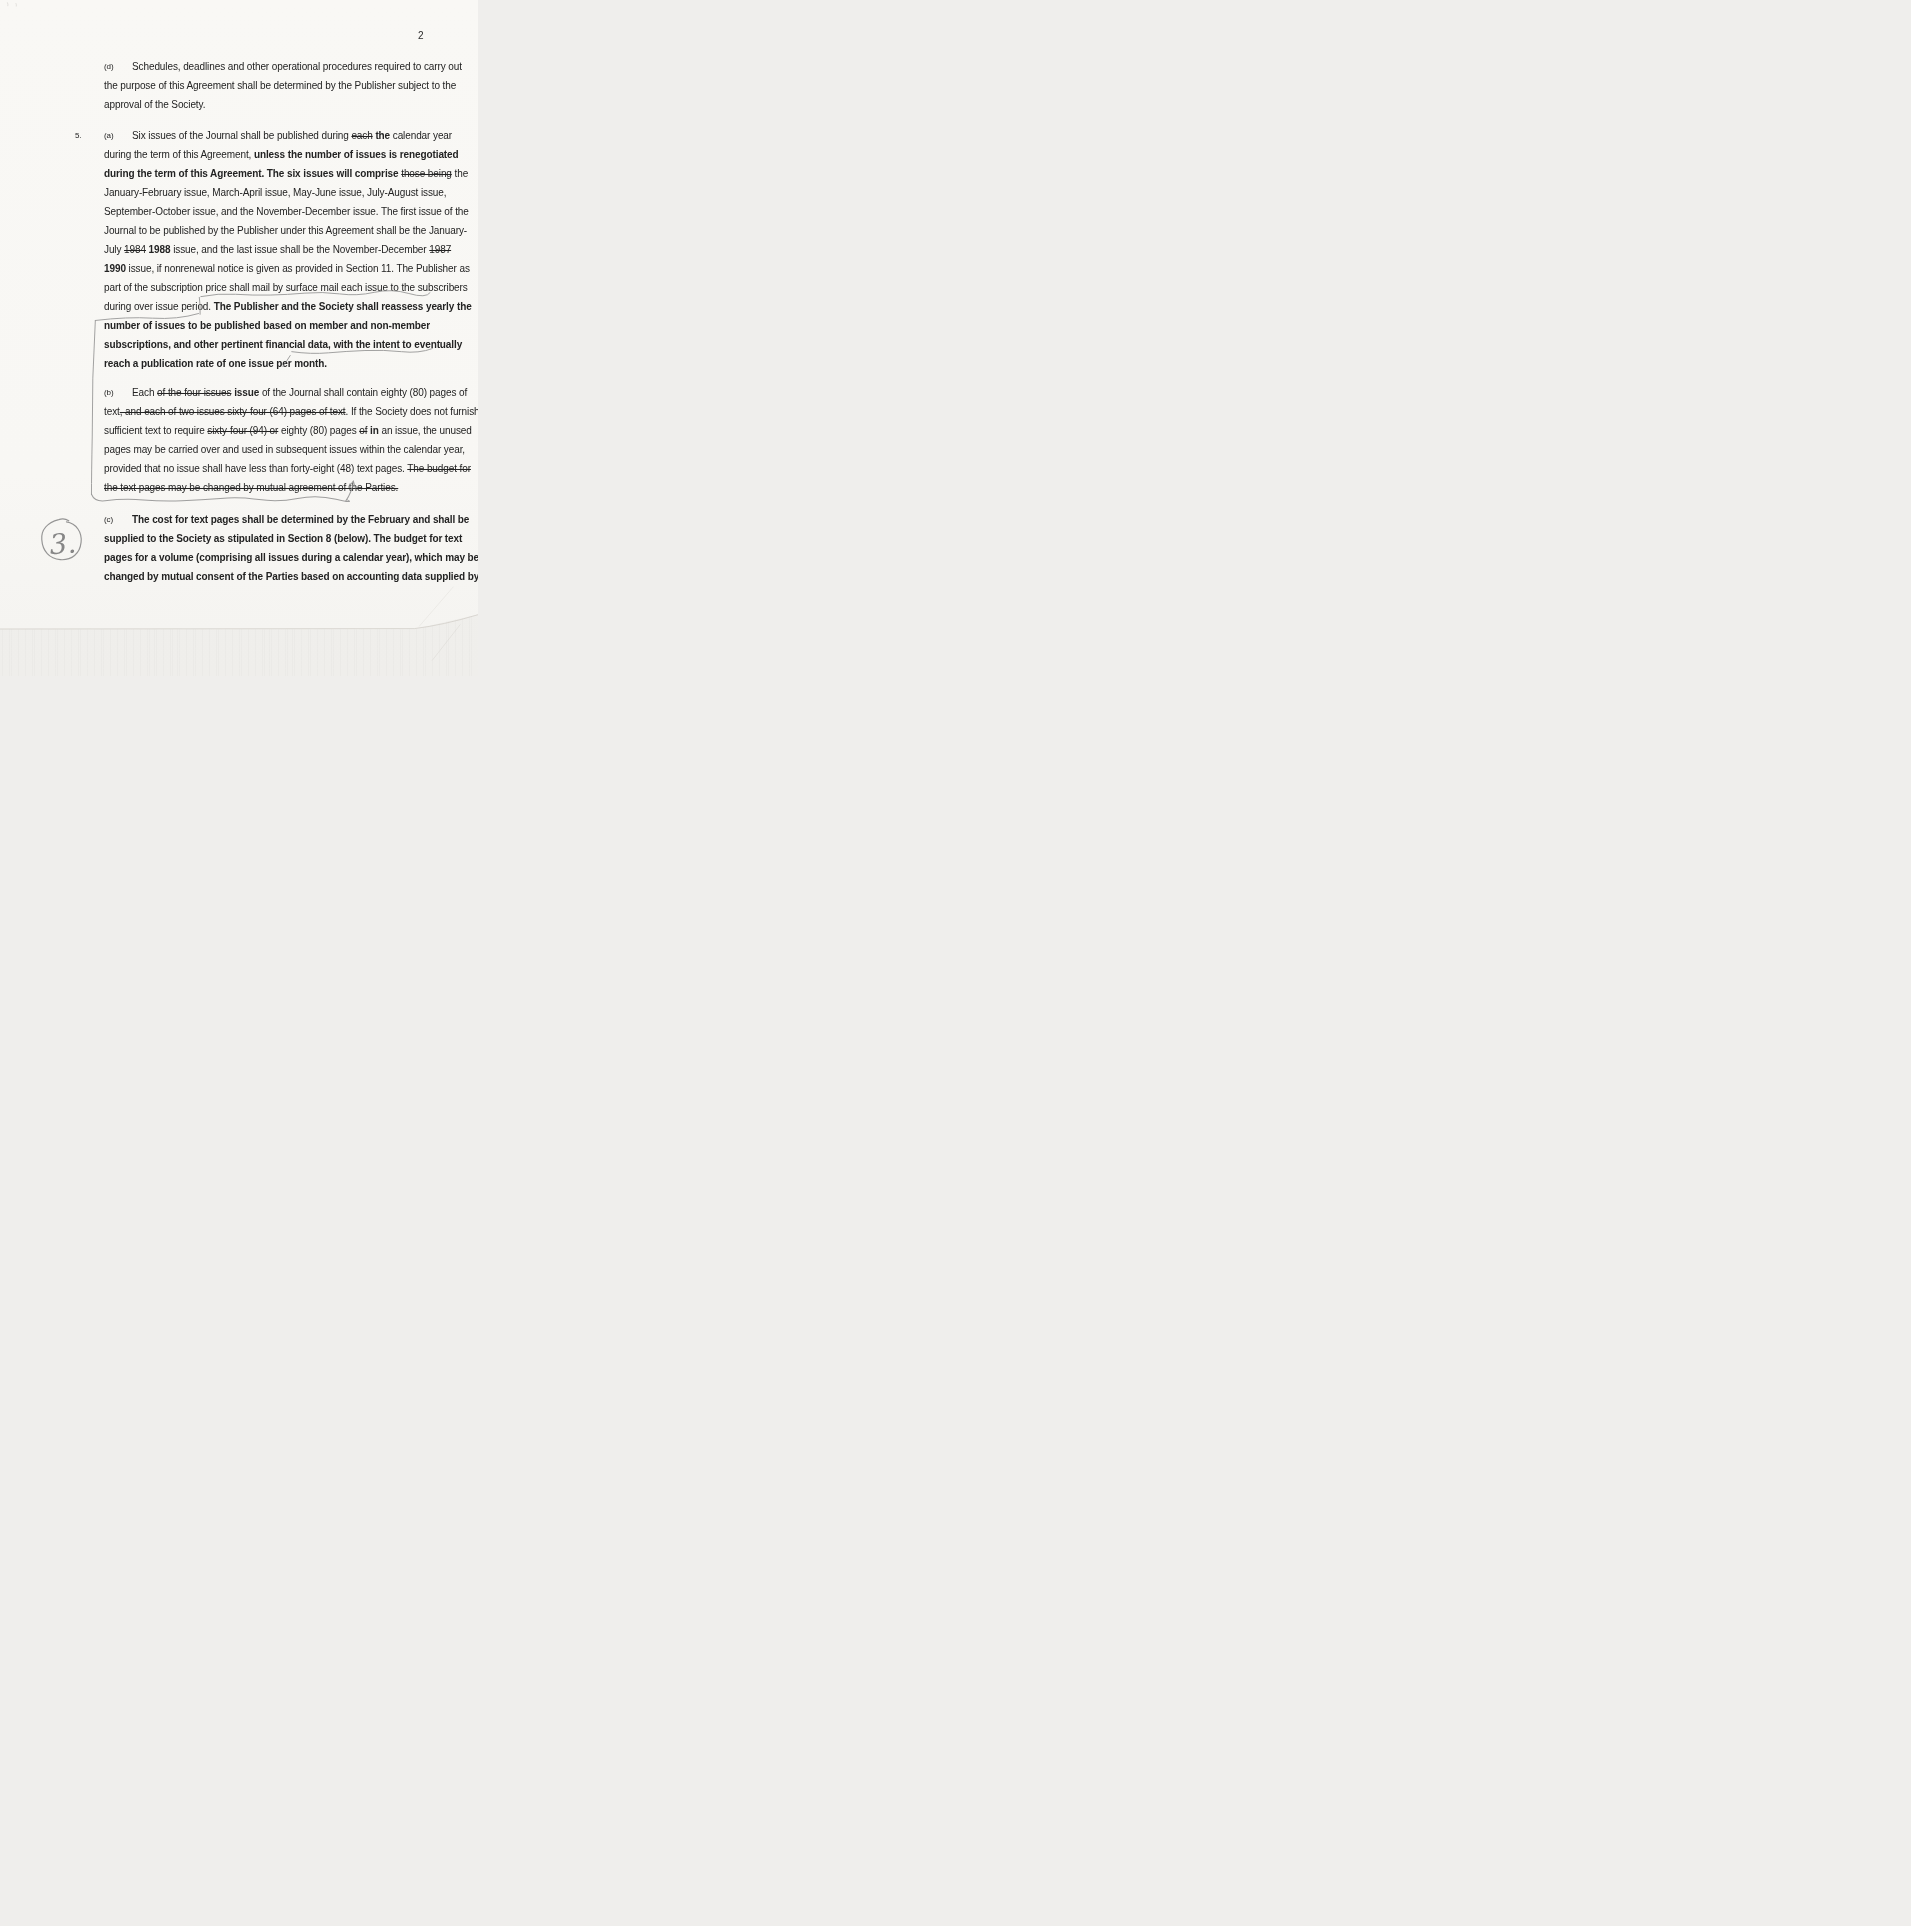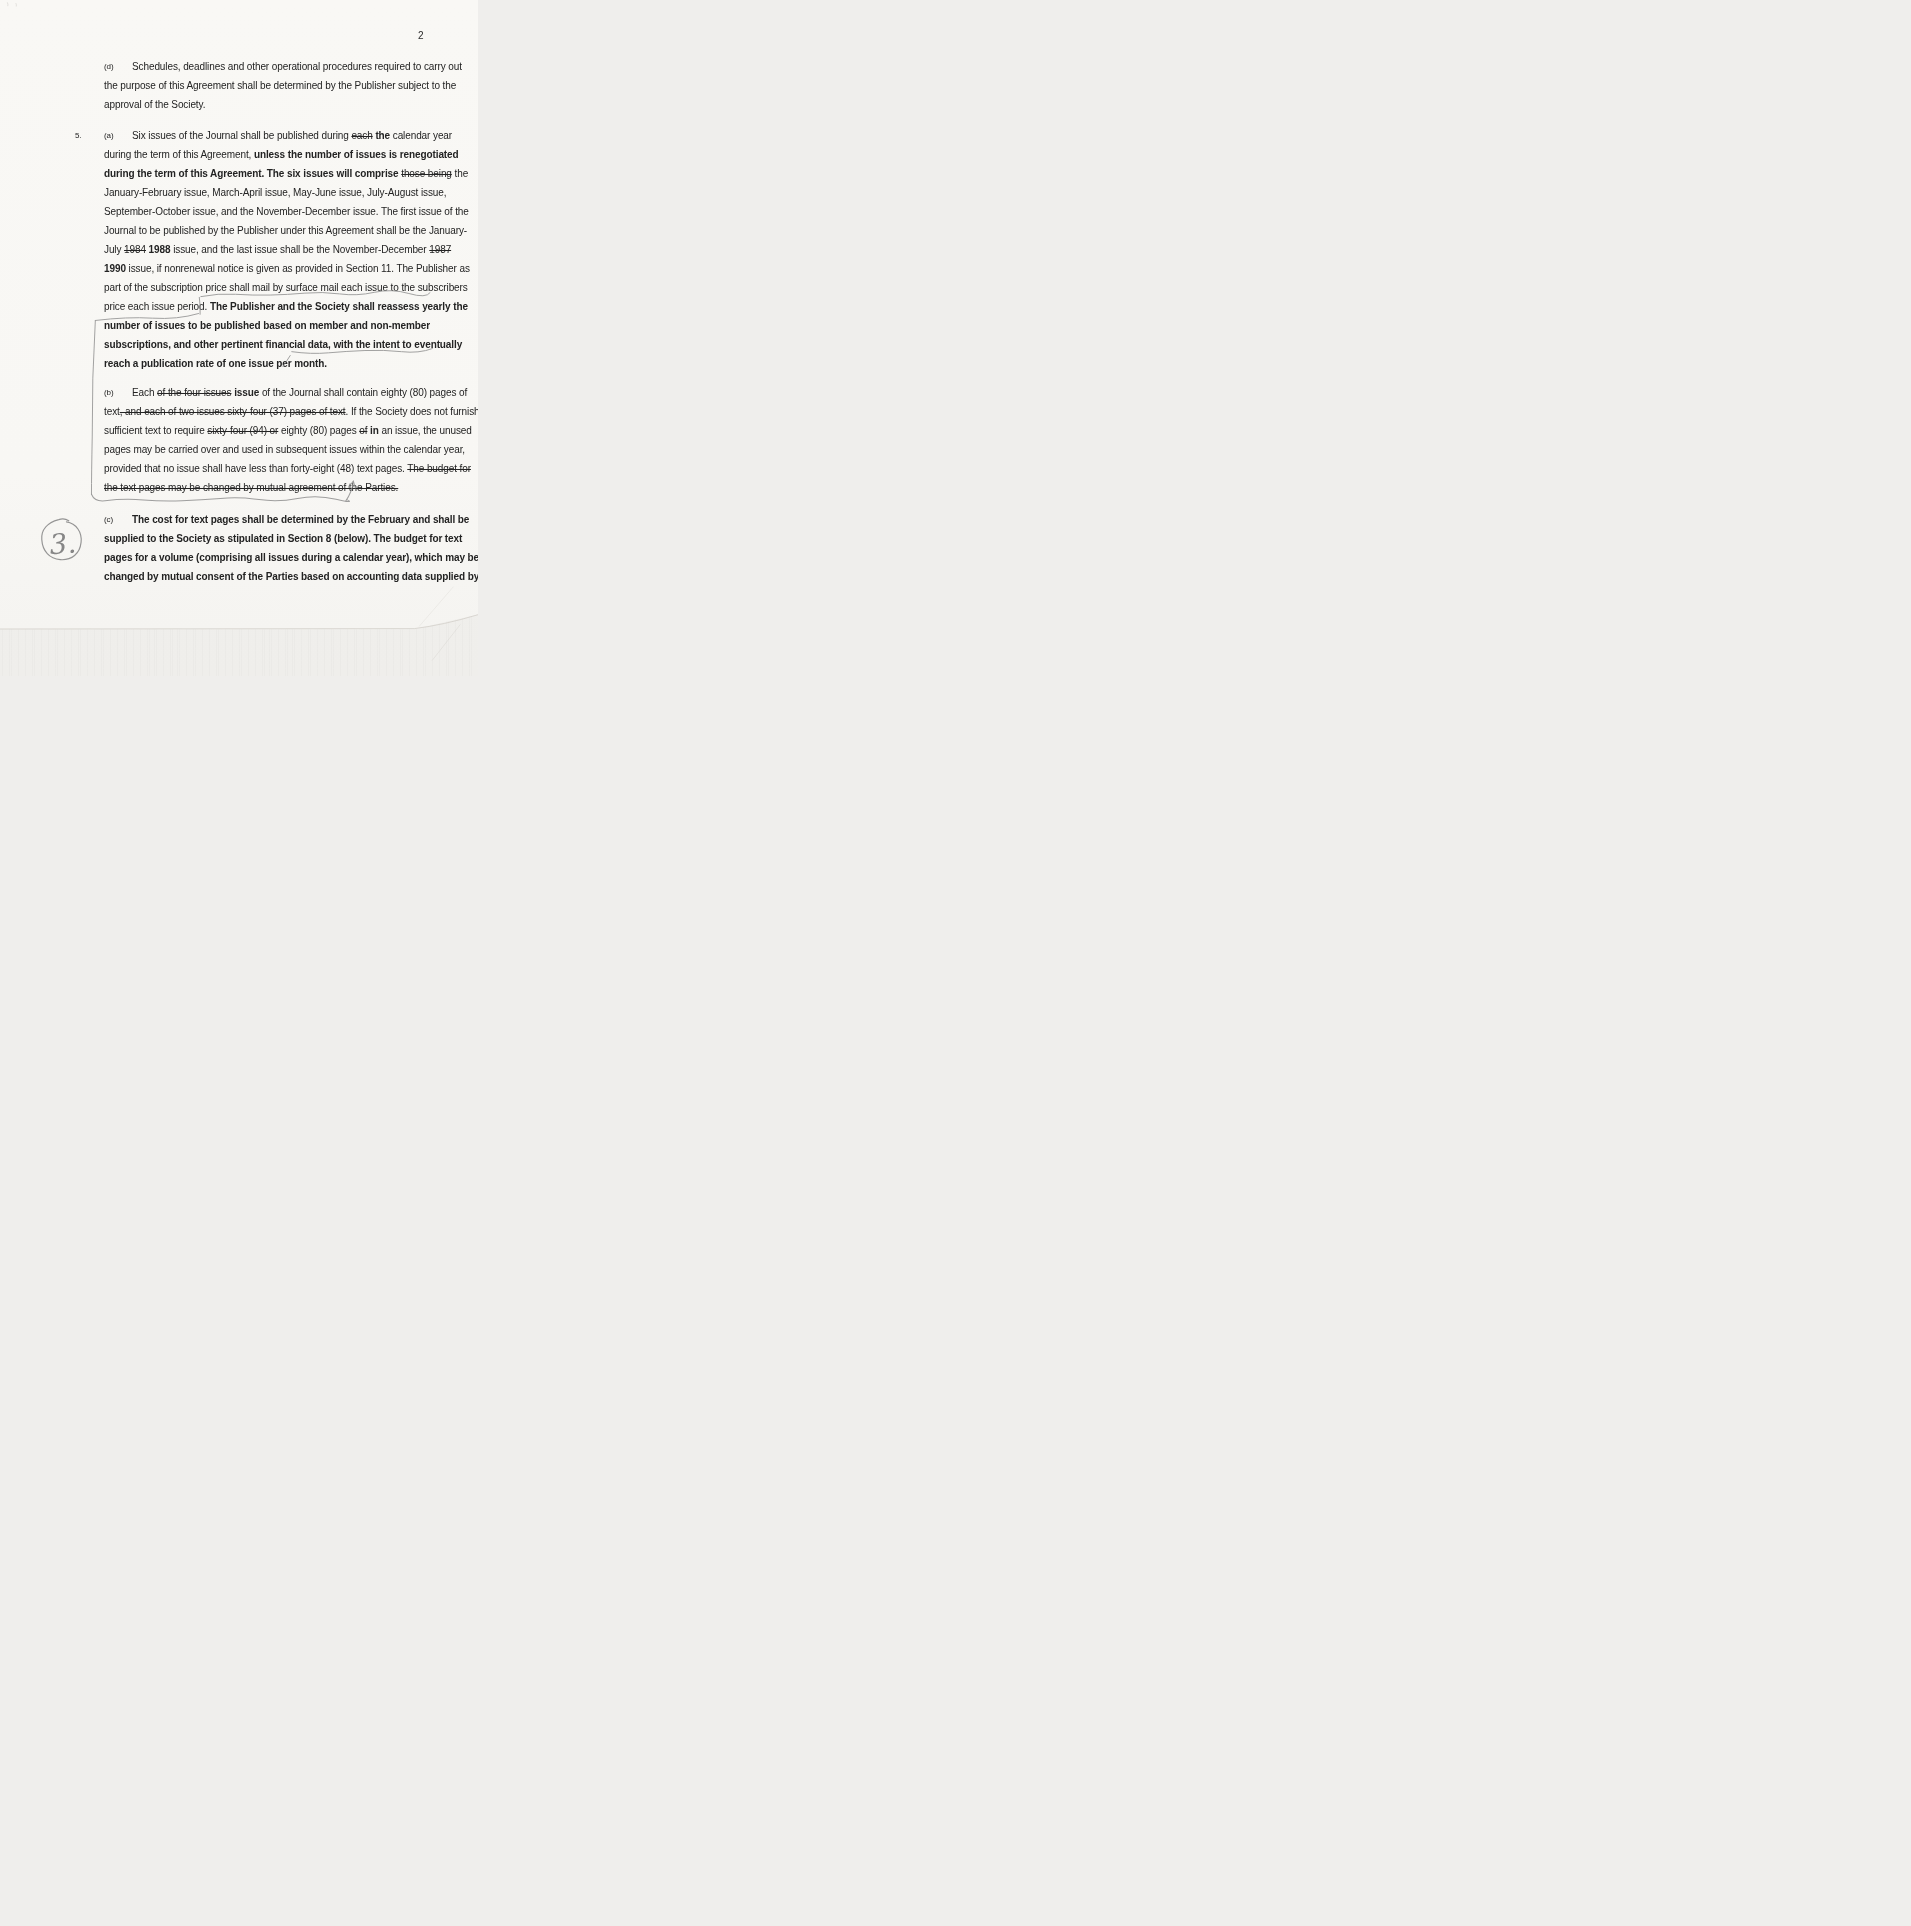--- a/index.html
+++ b/index.html
@@ -48,29 +48,29 @@
         <span class="plabel">(a)</span>
         <div class="line first"><span>Six issues of the Journal shall be published during </span><span class="s">each</span><span> </span><span class="b">the</span><span> calendar year</span></div>
         <div class="line"><span>during the term of this Agreement, </span><span class="b">unless the number of issues is renegotiated</span></div>
         <div class="line"><span class="b">during the term of this Agreement.  The six issues will comprise </span><span class="s">those being</span><span> the</span></div>
         <div class="line"><span>January-February issue, March-April issue, May-June issue, July-August issue,</span></div>
         <div class="line"><span>September-October issue, and the November-December issue.  The first issue of the</span></div>
         <div class="line"><span>Journal to be published by the Publisher under this Agreement shall be the January-</span></div>
         <div class="line"><span>July </span><span class="s">1984</span><span> </span><span class="b">1988</span><span> issue, and the last issue shall be the November-December </span><span class="s">1987</span></div>
         <div class="line"><span class="b">1990</span><span> issue, if nonrenewal notice is given as provided in Section 11.  The Publisher as</span></div>
         <div class="line"><span>part of the subscription price shall mail by surface mail each issue to the subscribers</span></div>
-        <div class="line"><span>price each issue period.  </span><span class="b">The Publisher and the Society shall reassess yearly the</span></div>
+        <div class="line"><span>during over issue period.  </span><span class="b">The Publisher and the Society shall reassess yearly the</span></div>
         <div class="line"><span class="b">number of issues to be published based on member and non-member</span></div>
         <div class="line"><span class="b">subscriptions, and other pertinent financial data, with the intent to eventually</span></div>
         <div class="line nojust"><span class="b">reach a publication rate of one issue per month.</span></div>
       </div>
       <div class="para" style="top: 383px;">
         <span class="plabel">(b)</span>
         <div class="line first"><span>Each </span><span class="s">of the four issues</span><span> </span><span class="b">issue</span><span> of the Journal shall contain eighty (80) pages of</span></div>
-        <div class="line"><span>text</span><span class="s">, and each of two issues sixty-four (37) pages of text</span><span>.  If the Society does not furnish</span></div>
+        <div class="line"><span>text</span><span class="s">, and each of two issues sixty-four (64) pages of text</span><span>.  If the Society does not furnish</span></div>
         <div class="line"><span>sufficient text to require </span><span class="s">sixty-four (94) or</span><span> eighty (80) pages </span><span class="s">of</span><span> </span><span class="b">in</span><span> an issue, the unused</span></div>
         <div class="line"><span>pages may be carried over and used in subsequent issues within the calendar year,</span></div>
         <div class="line"><span>provided that no issue shall have less than forty-eight (48) text pages.  </span><span class="s">The budget for</span></div>
         <div class="line nojust"><span class="s">the text pages may be changed by mutual agreement of the Parties.</span></div>
       </div>
       <div class="para" style="top: 510px;">
         <span class="plabel">(c)</span>
         <div class="line first"><span class="b">The cost for text pages shall be determined by the February and shall be</span></div>
         <div class="line"><span class="b">supplied to the Society as stipulated in Section 8 (below).  The budget for text</span></div>
         <div class="line"><span class="b">pages for a volume (comprising all issues during a calendar year), which may be</span></div>

